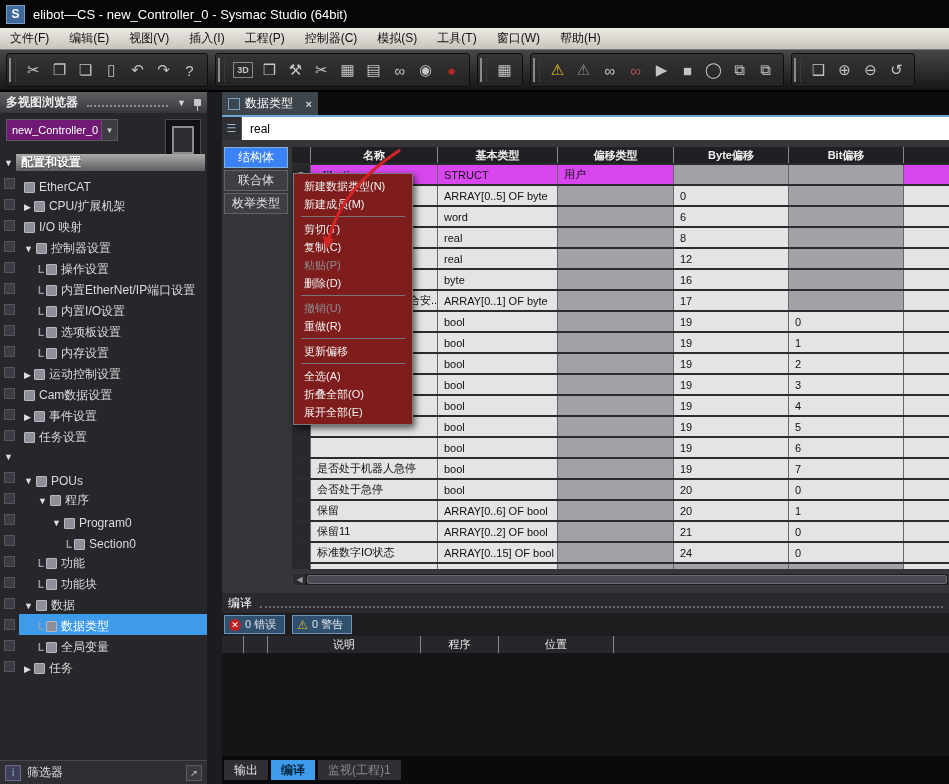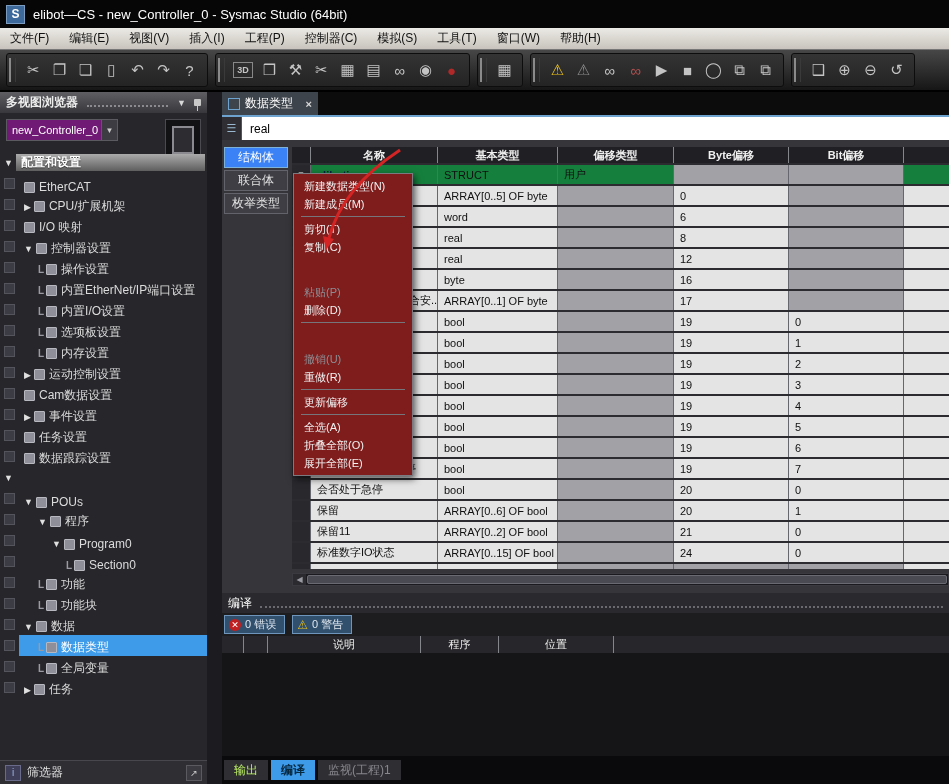--- a/index.html
+++ b/index.html
@@ -58,46 +58,46 @@
   .dt-table{position:absolute;left:70px;top:7px;width:657px;}
   .dt-header,.dt-row{display:grid;grid-template-columns:18px 127px 120px 116px 115px 115px 46px;}
   .dt-header{height:16px;background:#202024;color:#f0f0f0;font-size:11px;font-weight:bold;text-align:right;}
   .dt-header>div{display:flex;align-items:center;justify-content:center;border-left:1px solid #85858c;overflow:hidden;}
   .dt-header>div:first-child{border-left:none;}
   .dt-row{height:19px;border-top:2px solid #2c2c30;}
   .dt-row.partial{height:5px;overflow:hidden;}
   .c{background:#e4e4e4;color:#101010;font-size:11px;display:flex;align-items:center;padding-left:6px;border-left:1px solid #66666e;overflow:hidden;white-space:nowrap;box-sizing:border-box;}
   .c.dis{background:#a2a2a6;}
   .c.arrowcell{background:#28282d;border-left:none;color:#fff;font-size:8px;justify-content:center;padding:0;}
-  .c.lit{background:#15803d;}
+  .c.lit{background:#d946ef;}
   .c.namecell.lit{color:#06233f;font-weight:bold;}
   .c.clip{padding-left:76px;}
   .hscroll{position:absolute;left:70px;top:433px;width:657px;height:13px;background:#1b1b1f;border:1px solid #3a3a40;display:flex;box-sizing:border-box;}
   .hs-btn{width:13px;color:#9a9aa2;font-size:8px;display:flex;align-items:center;justify-content:center;background:#2a2a2f;}
   .hs-thumb{flex:1;margin:1px;background:#4a4a52;border:1px solid #6a6a72;border-radius:2px;}
   
   .build{position:absolute;left:0;right:0;top:501px;height:163px;background:#1d1d20;}
   .build-title{height:20px;display:flex;align-items:center;padding:0 6px;color:#fff;font-size:12px;gap:8px;background:#2a2a2e;}
   .bt-dots{flex:1;height:7px;border-bottom:2px dotted #6a6a70;}
   .badges{height:23px;display:flex;align-items:center;gap:7px;padding-left:2px;}
   .badge{height:17px;display:flex;align-items:center;gap:4px;padding:0 8px 0 4px;background:#31506e;border:1px solid #6e96bc;font-size:11px;color:#dfe6ee;}
   .err-icon{width:12px;height:12px;border-radius:50%;background:#c02020;color:#fff;font-size:9px;font-weight:bold;display:flex;align-items:center;justify-content:center;}
   .warn-icon{color:#e8c020;font-size:12px;}
   .build-cols{height:17px;display:grid;grid-template-columns:21px 24px 153px 78px 115px 1fr;background:#27272b;color:#eee;font-size:11px;}
   .build-cols>div{display:flex;align-items:center;justify-content:center;border-left:1px solid #85858c;overflow:hidden;}
   .build-cols>div:first-child{border-left:none;}
   .build-rows{position:absolute;left:0;right:0;top:60px;bottom:0;background:#151517;}
   .bottom-tabs{position:absolute;left:0;right:0;bottom:0;height:28px;background:#0a0a0c;display:flex;align-items:flex-start;gap:3px;padding:4px 0 0 2px;box-sizing:border-box;}
-  .btab{height:20px;padding:0 10px;display:flex;align-items:center;font-size:12px;background:#2e2e33;color:#bef264;}
+  .btab{height:20px;padding:0 10px;display:flex;align-items:center;font-size:12px;background:#2e2e33;color:#e5e5e5;}
   .btab.active{background:#3d9be9;color:#06283f;font-weight:bold;}
   .btab.dim{color:#87878d;}
   
   .ctx{position:absolute;left:293px;top:173px;width:120px;background:#7f1d1d;border:1px solid #7a7a80;box-shadow:2px 3px 7px rgba(0,0,0,.65);z-index:50;padding:3px 0;box-sizing:border-box;}
   .ctx-item{height:18px;display:flex;align-items:center;padding-left:10px;color:#f2f2f2;font-size:11px;white-space:nowrap;}
-  .ctx-item.dis{color:#8d8d93;margin-top:27px;}
+  .ctx-item.dis{color:#8d8d93;}
   .ctx-sep{height:1px;background:#75757b;margin:3px 7px;}
   .annot{position:absolute;left:0;top:0;width:949px;height:784px;z-index:60;pointer-events:none;}
 </style>
 </head>
 <body>
 
 <div class="titlebar">
   <div class="app-icon">S</div>
   <span>elibot—CS - new_Controller_0 - Sysmac Studio (64bit)</span>
 </div>
@@ -277,27 +277,20 @@
           <div class="arrow">▶</div>
           <div class="t-icon"></div>
           <div>事件设置</div>
         </div>
       </div>
       <div class="tree-row">
         <div class="sq"></div>
         <div class="tr-content" style="padding-left: 24px;">
           <div class="t-icon"></div>
           <div>任务设置</div>
-        </div>
-      </div>
-      <div class="tree-row">
-        <div class="sq"></div>
-        <div class="tr-content" style="padding-left: 24px;">
-          <div class="t-icon"></div>
-          <div>数据跟踪设置</div>
         </div>
       </div>
       <div class="tree-section">
         <div class="arrow">▼</div>
       </div>
       <div class="tree-row">
         <div class="sq"></div>
         <div class="tr-content" style="padding-left: 24px;">
           <div class="arrow">▼</div>
           <div class="t-icon"></div>

